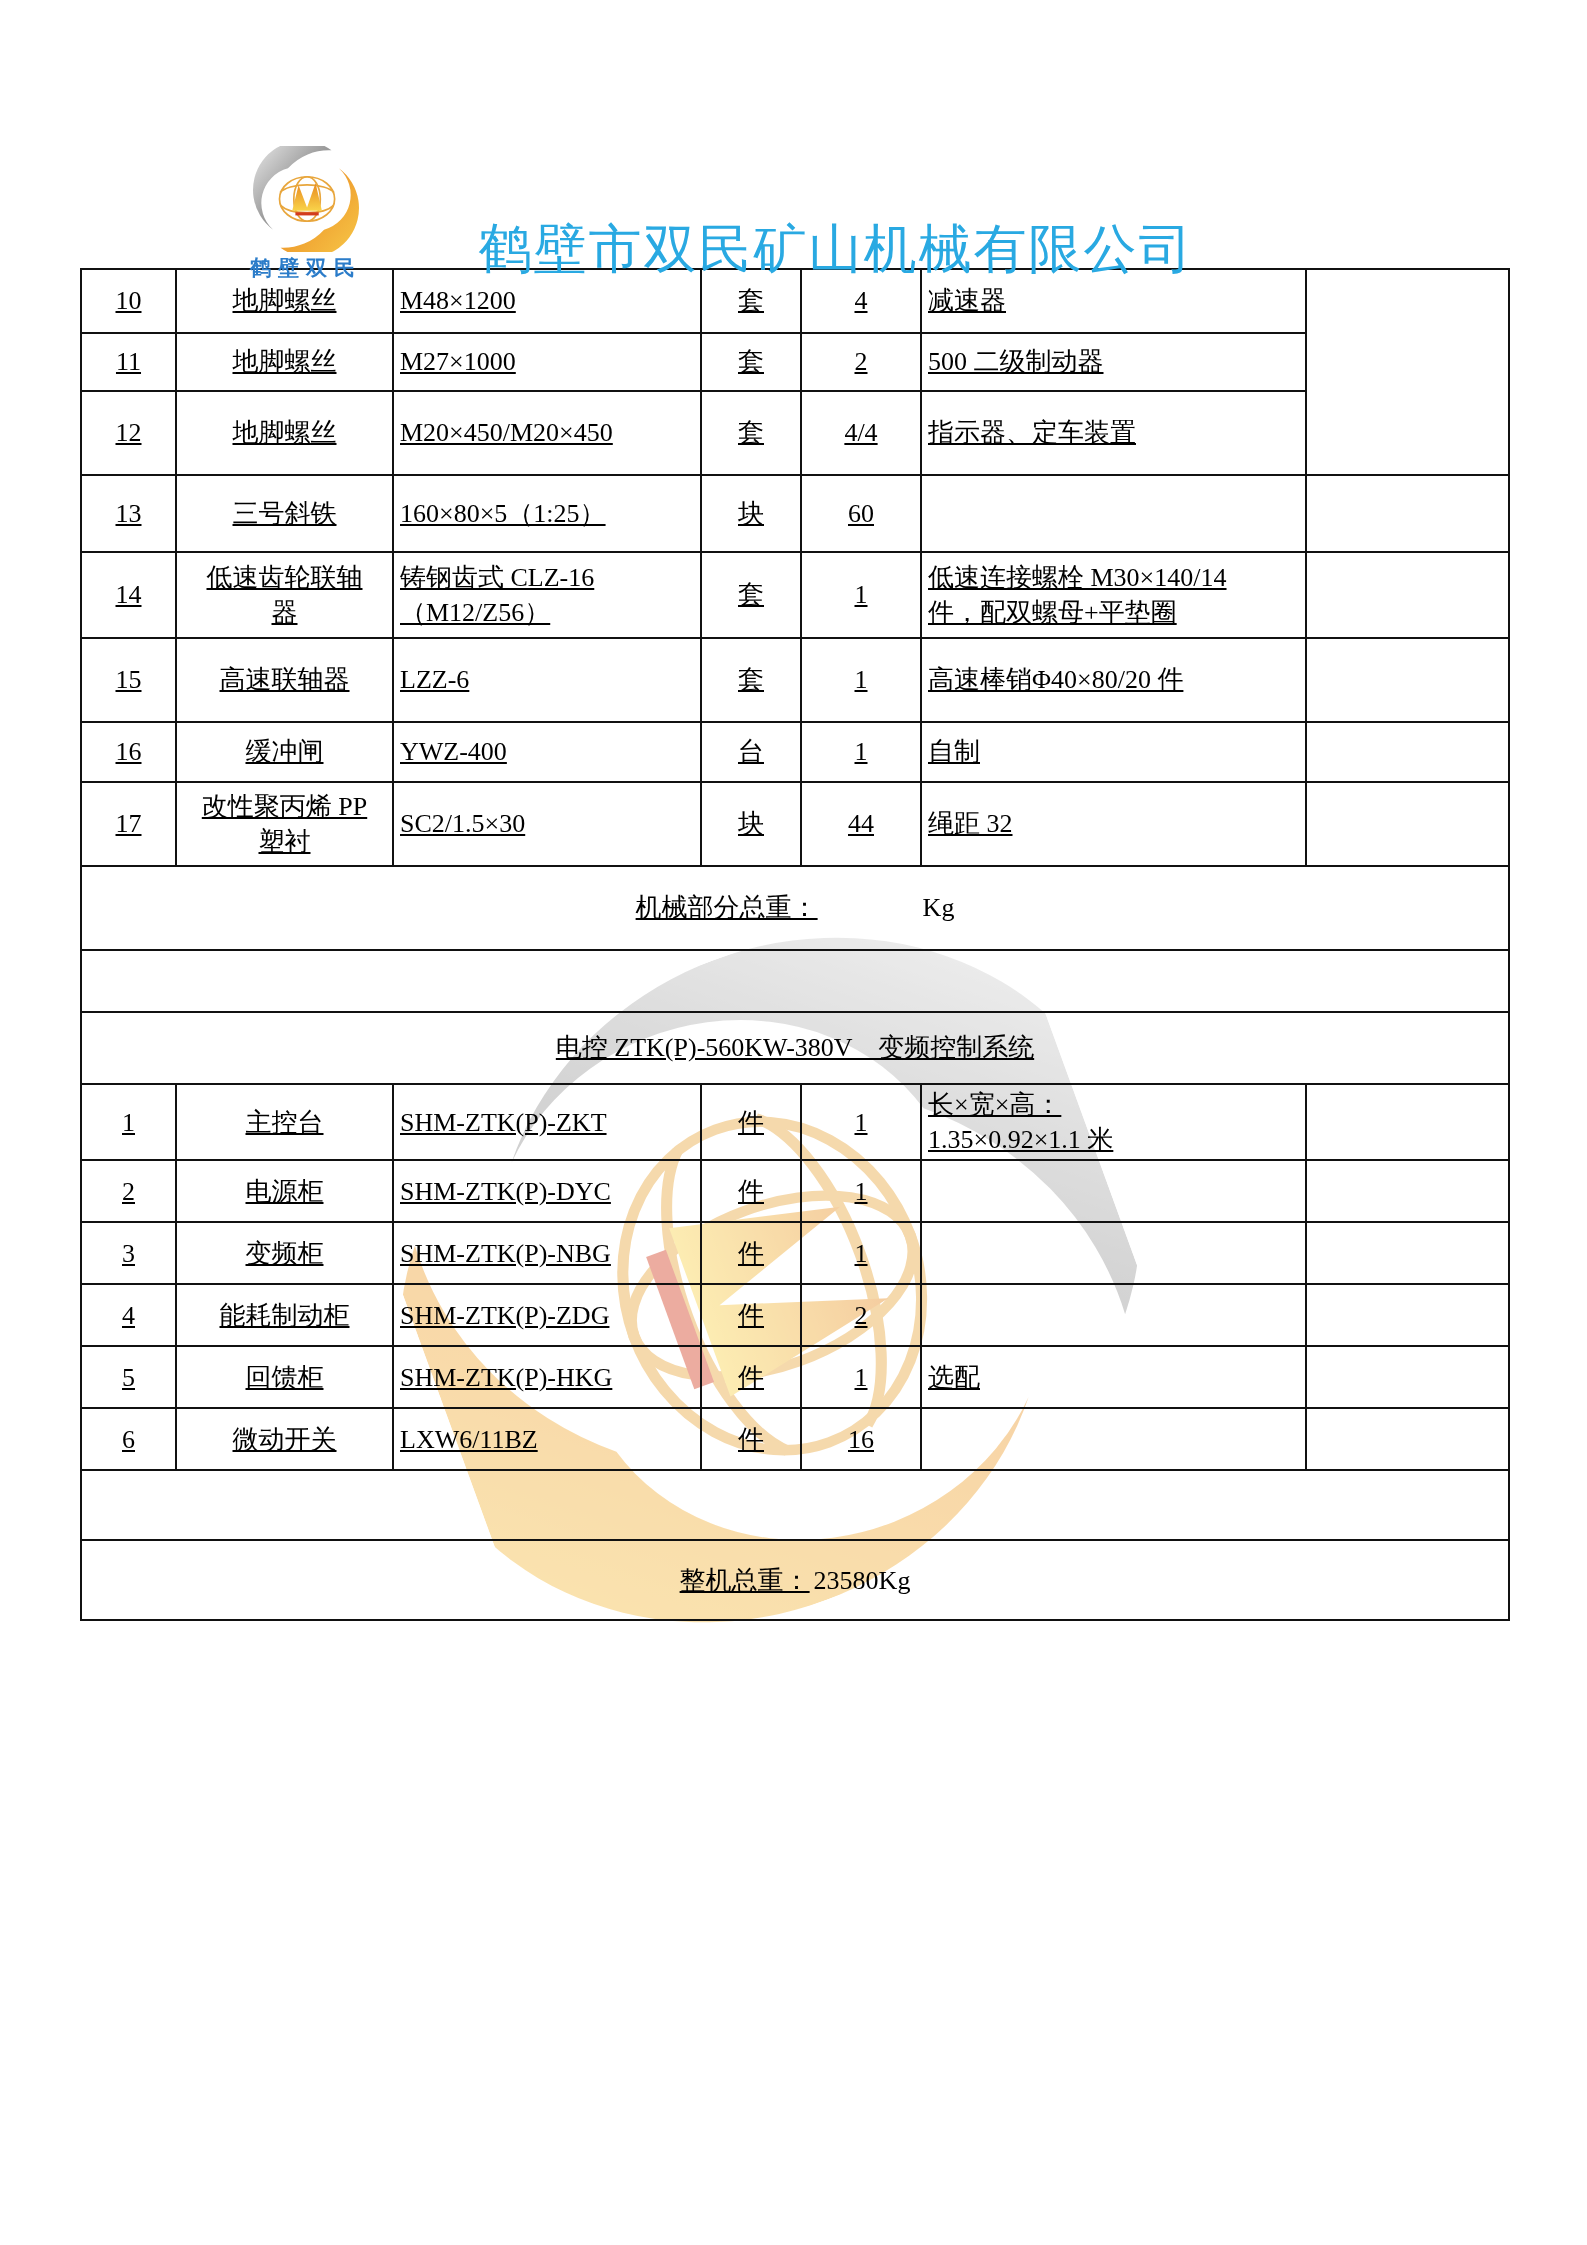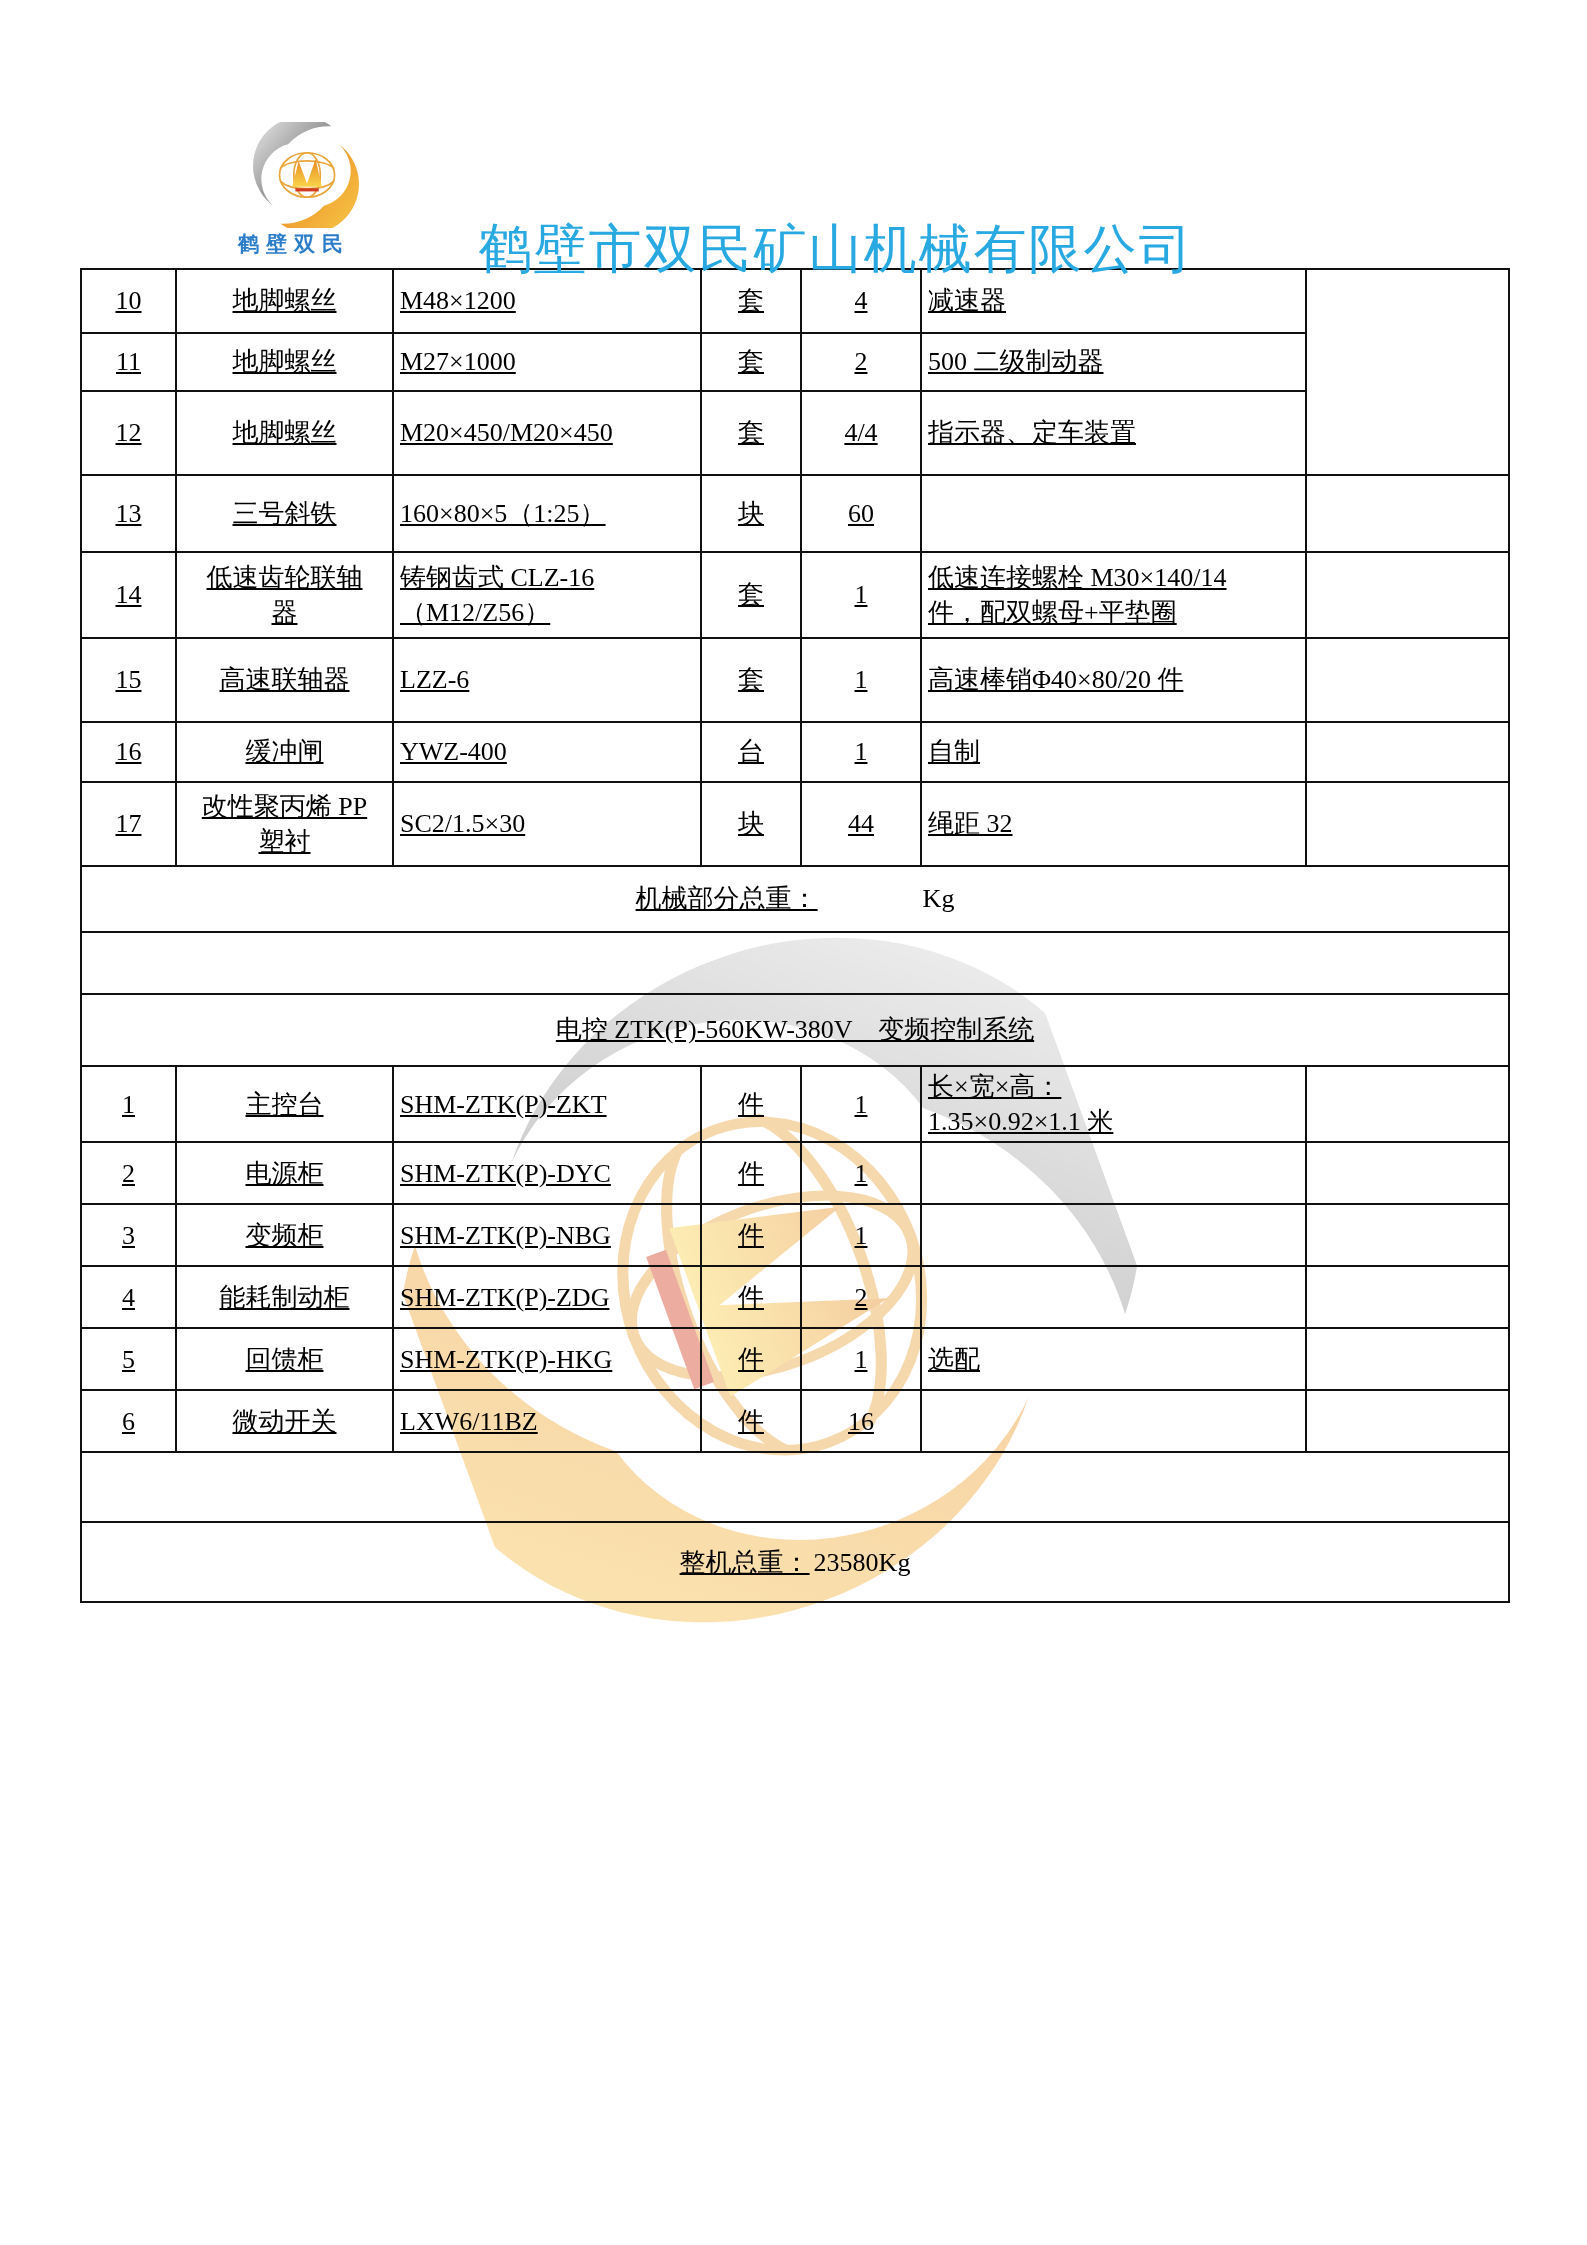--- a/index.html
+++ b/index.html
@@ -5,21 +5,21 @@
   html,body{margin:0;padding:0;background:#e9e9e9;}
   .page{
     position:relative;
     width:1587px;height:2245px;
     background:#ffffff;
     overflow:hidden;
     font-family:"Liberation Serif","DejaVu Serif",serif;
     color:#000;
   }
   
-  .logo{position:absolute;left:238px;top:122px;width:136px;z-index:3;}
+  .logo{position:absolute;left:238px;top:146px;width:136px;text-align:center;z-index:3;}
   .logo svg{width:124px;height:106px;display:block;margin:0 auto;}
   .logo-text{font-size:21px;font-weight:bold;letter-spacing:7px;margin-top:2px;
              font-family:"Liberation Serif",serif;}
   .title{
     position:absolute;left:80px;top:214px;width:1428px;margin:0;padding-left:42px;
     text-align:center;font-size:53px;font-weight:normal;letter-spacing:2px;z-index:3;
   }
   
   .watermark{
     position:absolute;left:450px;top:930px;width:640px;height:700px;
@@ -176,21 +176,21 @@
       <tr style="height:84px">
         <td class="c">17</td>
         <td class="c pre">改性聚丙烯 PP
 塑衬</td>
         <td class="l">SC2/1.5×30</td>
         <td class="c">块</td>
         <td class="c">44</td>
         <td class="l">绳距 32</td>
         <td></td>
       </tr>
-      <tr style="height:66px">
+      <tr style="height:84px">
         <td colspan="7" class="full">
           <span>机械部分总重：</span><span class="gapkg">Kg</span>
         </td>
       </tr>
       <tr style="height:62px">
         <td colspan="7"></td>
       </tr>
       <tr style="height:72px">
         <td colspan="7" class="full">电控 ZTK(P)-560KW-380V　变频控制系统</td>
       </tr>

